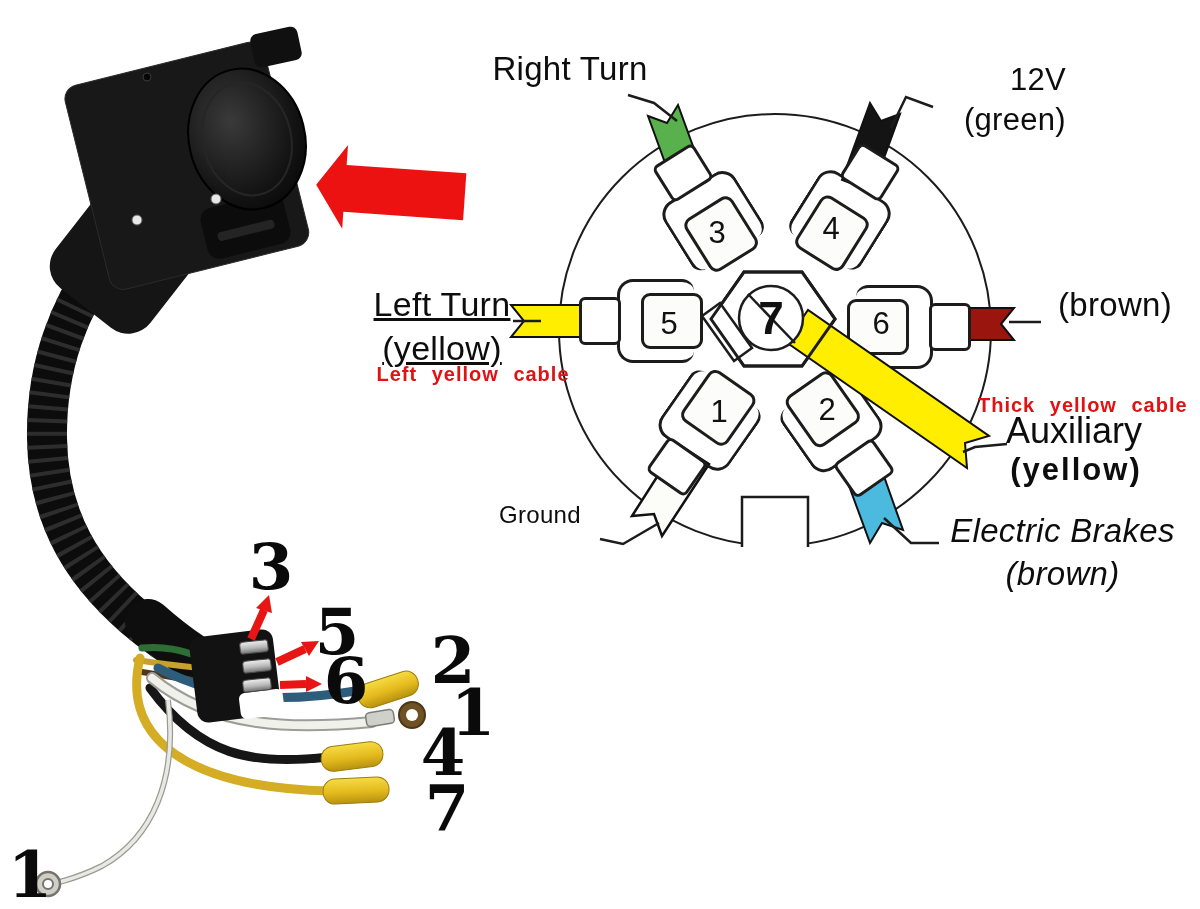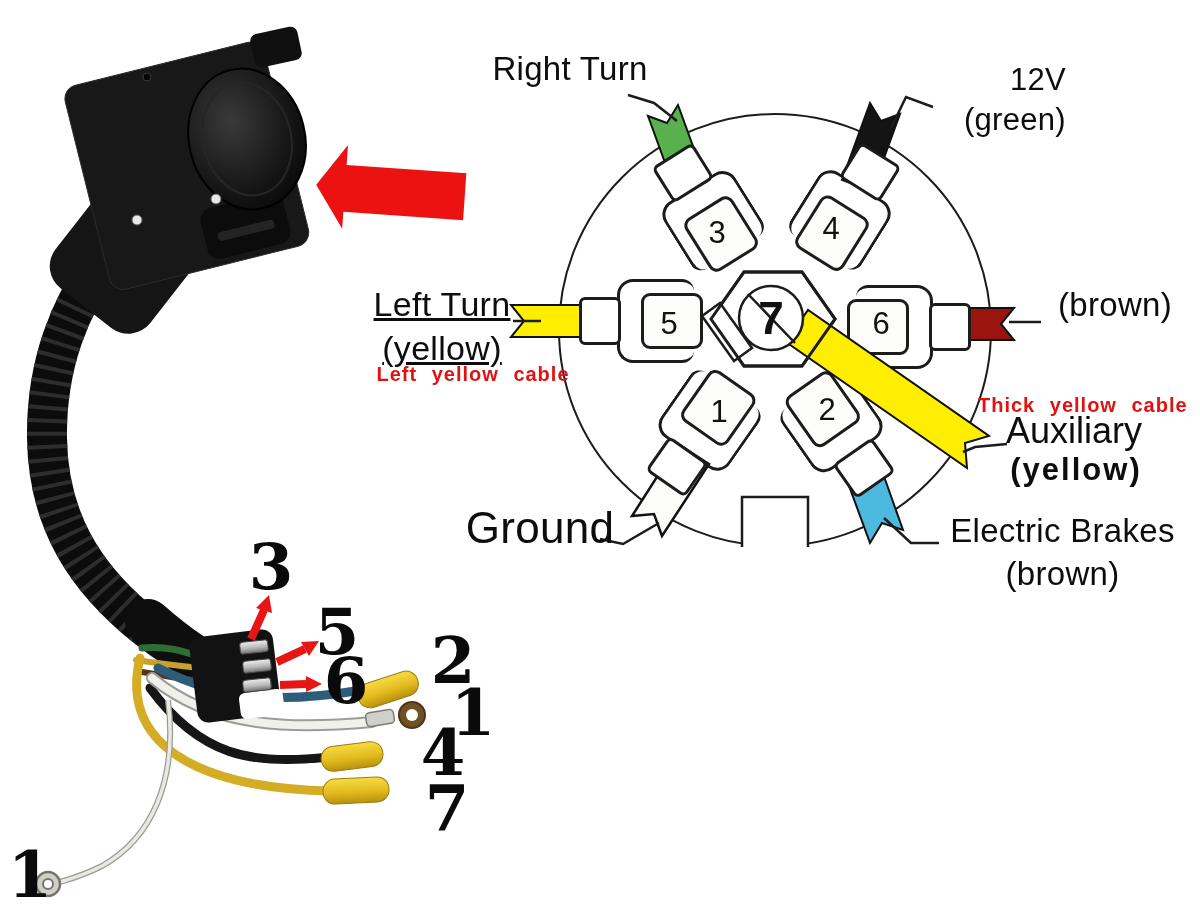--- a/index.html
+++ b/index.html
@@ -243,24 +243,24 @@
     <span>Left Turn</span>
     <span class="l2">(yellow)</span>
   </div>
   <div class="red-note" style="left:373px; top:363px; width:200px;">Left yellow cable</div>
   <div class="lbl" style="left:1028px; top:284px; width:174px;">
     <span class="l2">(brown)</span>
   </div>
   <div class="red-note" style="left:978px; top:394px; width:206px;">Thick yellow cable</div>
   <div class="aux-1" style="left:1003px; top:410px; width:142px;">Auxiliary</div>
   <div class="aux-2" style="left:1003px; top:452px; width:146px;">(yellow)</div>
-  <div class="lbl" style="left:455px; top:499px; width:170px; font-size:44px;">
+  <div class="lbl" style="left:455px; top:499px; width:170px; font-size:24px;">
     <span>Ground</span>
   </div>
-  <div class="lbl" style="left:945px; top:510px; width:235px;">
+  <div class="lbl" style="left:945px; top:510px; width:235px;font-style:italic;">
     <span>Electric Brakes</span>
     <span class="l2">(brown)</span>
   </div>
 
   <span class="big-num" style="left:271px; top:566px;">3</span>
   <span class="big-num" style="left:337px; top:631px;">5</span>
   <span class="big-num" style="left:346px; top:680px;">6</span>
   <span class="big-num" style="left:453px; top:660px;">2</span>
   <span class="big-num" style="left:473px; top:712px;">1</span>
   <span class="big-num" style="left:443px; top:752px;">4</span>

